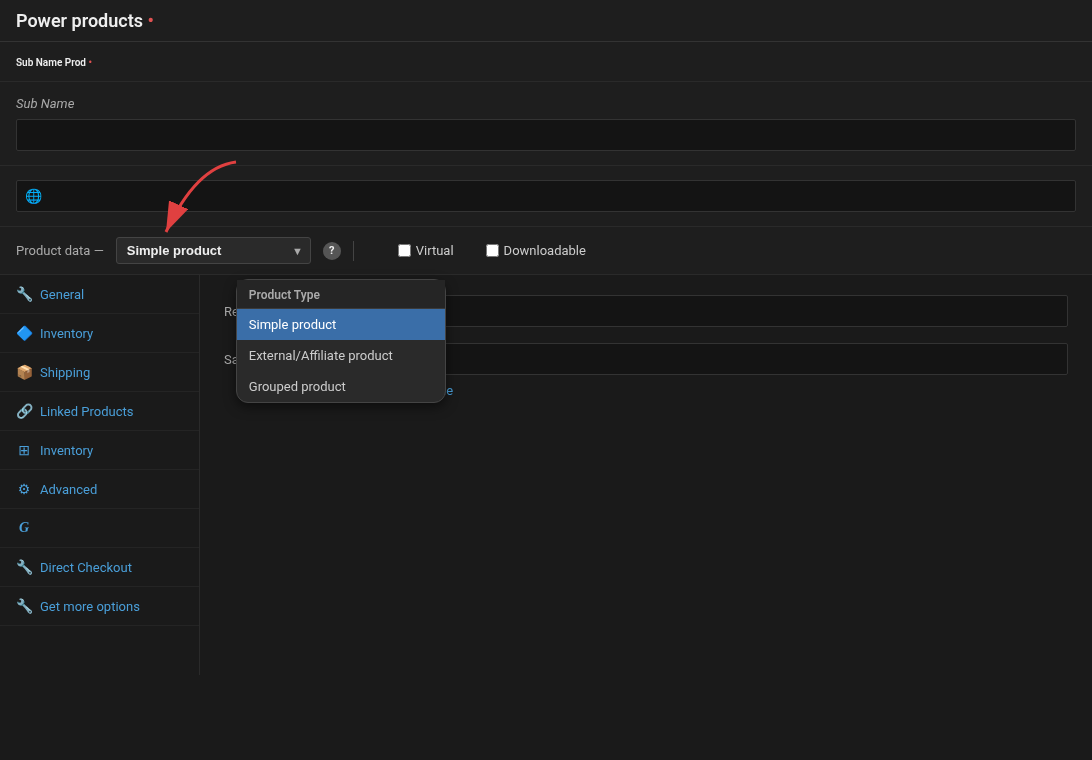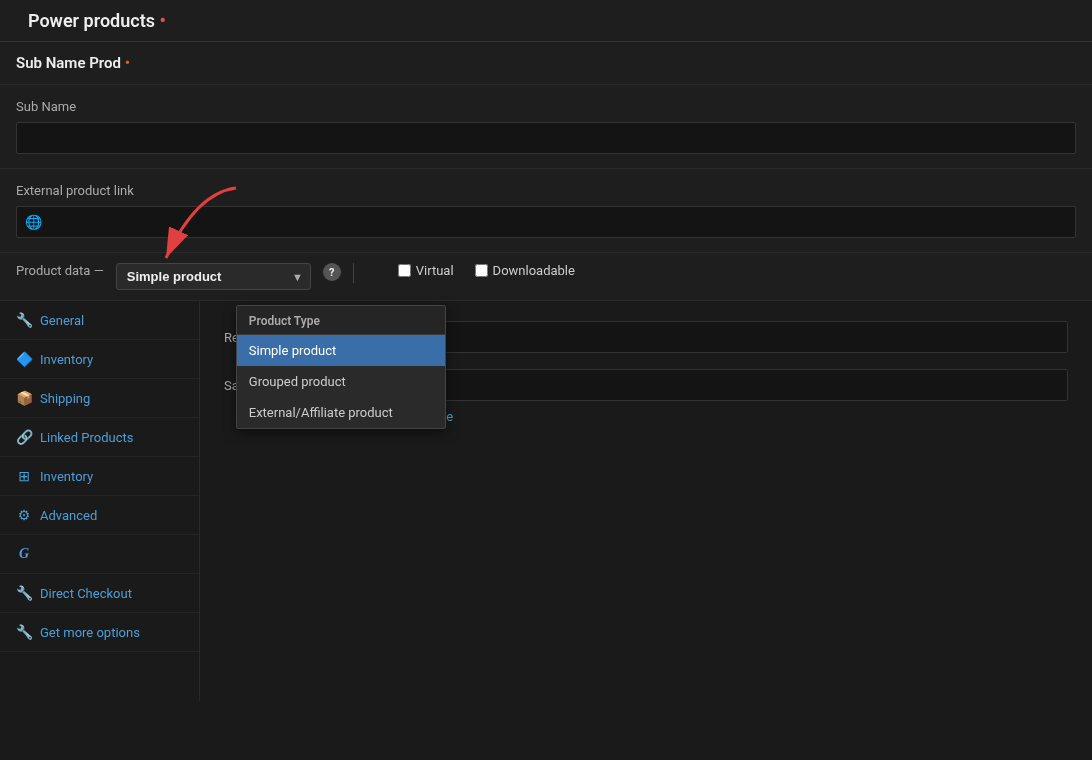--- a/index.html
+++ b/index.html
@@ -9,21 +9,21 @@
       font-family: -apple-system, BlinkMacSystemFont, "Segoe UI", Roboto, sans-serif;
       font-size: 13px;
       width: 1092px;
       min-height: 760px;
     }
 
     
     .top-bar {
       background: #1e1e1e;
       border-bottom: 1px solid #333;
-      padding: 10px 28px;
+      padding: 10px 16px;
       display: flex;
       align-items: center;
       text-align: center;
     }
     .top-bar-title {
       color: #eee;
       font-size: 18px;
       font-weight: 600;
     }
     .top-bar-title .red-dot {
@@ -31,37 +31,38 @@
     }
 
     
     .sub-header {
       background: #1e1e1e;
       border-bottom: 1px solid #2a2a2a;
       padding: 12px 16px;
     }
     .sub-header-title {
       color: #eee;
-      font-size: 15px;
+      font-size: 10px;
       font-weight: 600;
     }
     .sub-header-title .red-dot {
       color: #e05252;
     }
 
     
     .section {
       background: #1e1e1e;
       padding: 14px 16px;
       border-bottom: 1px solid #2a2a2a;
     }
     .section-label {
       color: #aaa;
       font-size: 13px;
       margin-bottom: 8px;
+      font-style: italic;
     }
     .text-input {
       width: 100%;
       background: #141414;
       border: 1px solid #333;
       border-radius: 2px;
       color: #ccc;
       padding: 6px 8px;
       font-size: 13px;
       outline: none;
@@ -89,21 +90,21 @@
       font-size: 13px;
       outline: none;
     }
 
     
     .product-data-bar {
       background: #1e1e1e;
       border-bottom: 1px solid #2a2a2a;
       padding: 10px 16px;
       display: flex;
-      align-items: flex-start;
+      align-items: center;
       gap: 12px;
       position: relative;
     }
     .product-data-label {
       color: #aaa;
       font-size: 13px;
       white-space: nowrap;
     }
     .product-type-select-wrapper {
       position: relative;
@@ -145,21 +146,21 @@
       cursor: pointer;
     }
     .divider-v {
       width: 1px;
       height: 20px;
       background: #444;
     }
     .checkbox-group {
       display: flex;
       align-items: center;
-      gap: 21px;
+      gap: 32px;
       padding-left: 32px;
     }
     .checkbox-label {
       display: flex;
       align-items: center;
       gap: 5px;
       color: #ccc;
       cursor: pointer;
     }
     .checkbox-label input[type="checkbox"] {
@@ -197,21 +198,21 @@
       color: #4a9fd9;
     }
 
     
     .dropdown-overlay {
       position: absolute;
       left: 120px;
       top: 42px;
       background: #2a2a2a;
       border: 1px solid #444;
-      border-radius: 2px;
+      border-radius: 12px;
       z-index: 100;
       width: 210px;
       box-shadow: 0 4px 12px rgba(0,0,0,0.5);
     }
     .dropdown-header {
       padding: 8px 12px 6px;
       color: #aaa;
       font-size: 12px;
       font-weight: 600;
       border-bottom: 1px solid #3a3a3a;
@@ -280,21 +281,20 @@
     <span>Sub Name Prod</span><span class="red-dot"> •</span>
   </span>
 </div>
 
 <div class="section">
   <div class="section-label">Sub Name</div>
   <input class="text-input" type="text" placeholder="" style="">
 </div>
 
 <div class="section">
-  <div class="section-label">External product link</div>
   <div class="url-input-wrapper">
     <span class="url-icon">🌐</span>
     <input class="url-input" type="text" style="">
   </div>
 </div>
 
 <div class="product-data-bar" style="position:relative;">
   <span class="product-data-label">Product data —</span>
 
   <div class="product-type-select-wrapper" style="position:relative;">
@@ -315,22 +315,22 @@
       <option>Grouped product</option>
       <option>External/Affiliate product</option>
       <option>Variable product</option>
     </select>
     <span class="select-arrow">▼</span>
 
     
     <div class="dropdown-overlay">
       <div class="dropdown-header">Product Type</div>
       <div class="dropdown-item selected">Simple product</div>
+      <div class="dropdown-item">External/Affiliate product</div>
       <div class="dropdown-item">Grouped product</div>
-      <div class="dropdown-item">External/Affiliate product</div>
     </div>
   </div>
 
   <div class="help-icon">?</div>
   <div class="divider-v"></div>
 
   <div class="checkbox-group">
     <label class="checkbox-label">
       <input type="checkbox" style="">
       <span>Virtual</span>

